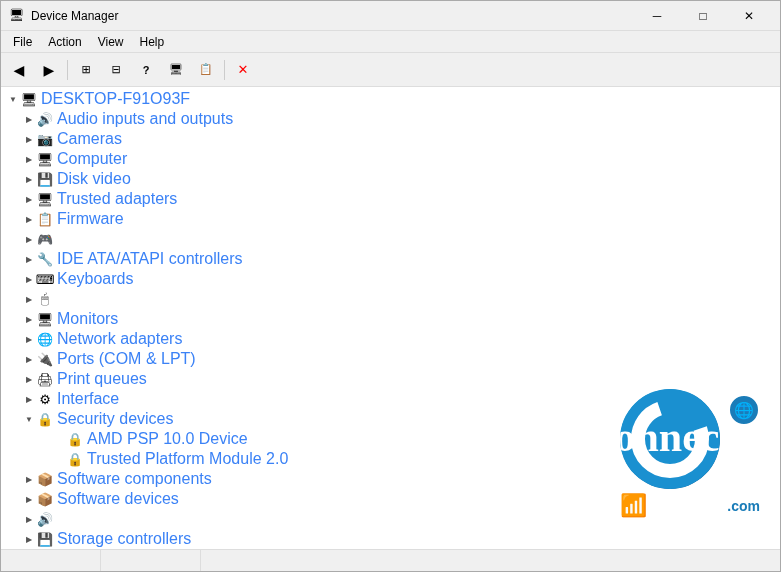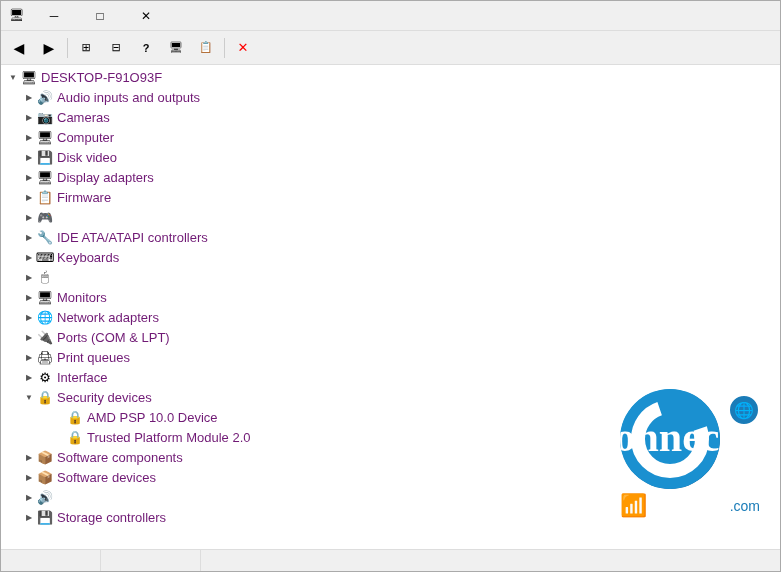--- a/index.html
+++ b/index.html
@@ -150,22 +150,22 @@
       height: 16px;
       margin-right: 4px;
       flex-shrink: 0;
       display: flex;
       align-items: center;
       justify-content: center;
       font-size: 13px;
     }
 
     .tree-label {
-      font-size: 13px;
-      color: #701a75;
+      font-size: 16px;
+      color: #3b82f6;
     }
 
     
     .indent-0 { padding-left: 4px; }
     .indent-1 { padding-left: 20px; }
     .indent-2 { padding-left: 50px; }
 
     
     .statusbar {
       height: 22px;
@@ -192,27 +192,34 @@
       pointer-events: none;
     }
   </style>
 </head>
 <body>
 
 <div class="window">
 
   <div class="titlebar">
     <span class="titlebar-icon">🖥</span>
+    <span class="titlebar-title">Device Manager</span>
     <div class="titlebar-controls">
       <button class="titlebar-btn">─</button>
       <button class="titlebar-btn">□</button>
       <button class="titlebar-btn close">✕</button>
     </div>
   </div>
 
+  <div class="menubar">
+    <div class="menu-item">File</div>
+    <div class="menu-item">Action</div>
+    <div class="menu-item">View</div>
+    <div class="menu-item">Help</div>
+  </div>
 
   <div class="toolbar">
     <button class="toolbar-btn">◀</button>
     <button class="toolbar-btn">▶</button>
     <div class="toolbar-separator"></div>
     <button class="toolbar-btn" style="font-size:11px;">⊞</button>
     <button class="toolbar-btn" style="font-size:11px;">⊟</button>
     <button class="toolbar-btn" style="font-size:11px;font-weight:bold;">?</button>
     <button class="toolbar-btn" style="font-size:11px;">🖥</button>
     <button class="toolbar-btn" style="font-size:11px;">📋</button>
@@ -249,21 +256,21 @@
 
       <div class="tree-item indent-1">
         <span class="tree-toggle closed"></span>
         <span class="tree-icon">💾</span>
         <span class="tree-label">Disk video</span>
       </div>
 
       <div class="tree-item indent-1">
         <span class="tree-toggle closed"></span>
         <span class="tree-icon">🖥</span>
-        <span class="tree-label">Display adapters</span>
+        <span class="tree-label">Trusted adapters</span>
       </div>
 
       <div class="tree-item indent-1">
         <span class="tree-toggle closed"></span>
         <span class="tree-icon">📋</span>
         <span class="tree-label">Firmware</span>
       </div>
 
       <div class="tree-item indent-1">
         <span class="tree-toggle closed"></span>
@@ -367,21 +374,21 @@
 
           <svg width="100" height="100" viewBox="0 0 100 100">
             <circle cx="50" cy="50" r="50" fill="#1a90d0"></circle>
             <circle cx="50" cy="50" r="32" fill="none" stroke="#fff" stroke-width="14" stroke-dasharray="150 50" stroke-dashoffset="10"></circle>
             <text x="54" y="62" font-family="Georgia, serif" font-size="42" font-weight="bold" fill="white" text-anchor="middle">onnect</text>
           </svg>
         </div>
 
         <div style="position:absolute; top:5px; right:0; width:32px; height:32px; border-radius:50%; background:#1a7cb8; border:2px solid #fff; display:flex;align-items:center;justify-content:center; font-size:16px; color:#fff;">🌐</div>
 
-        <div style="position:absolute; bottom:5px; right:0; font-size:14px; font-weight:normal; color:#1a7cb8;">.com</div>
+        <div style="position:absolute; bottom:5px; right:0; font-size:14px; font-weight:bold; color:#1a7cb8;">.com</div>
 
         <div style="position:absolute; bottom:0; left:0; font-size:22px; color:#29aae1; transform:rotate(0deg);">📶</div>
       </div>
     </div>
 
   </div>
 
   <div class="statusbar">
     <div class="status-section"></div>
     <div class="status-section"></div>

